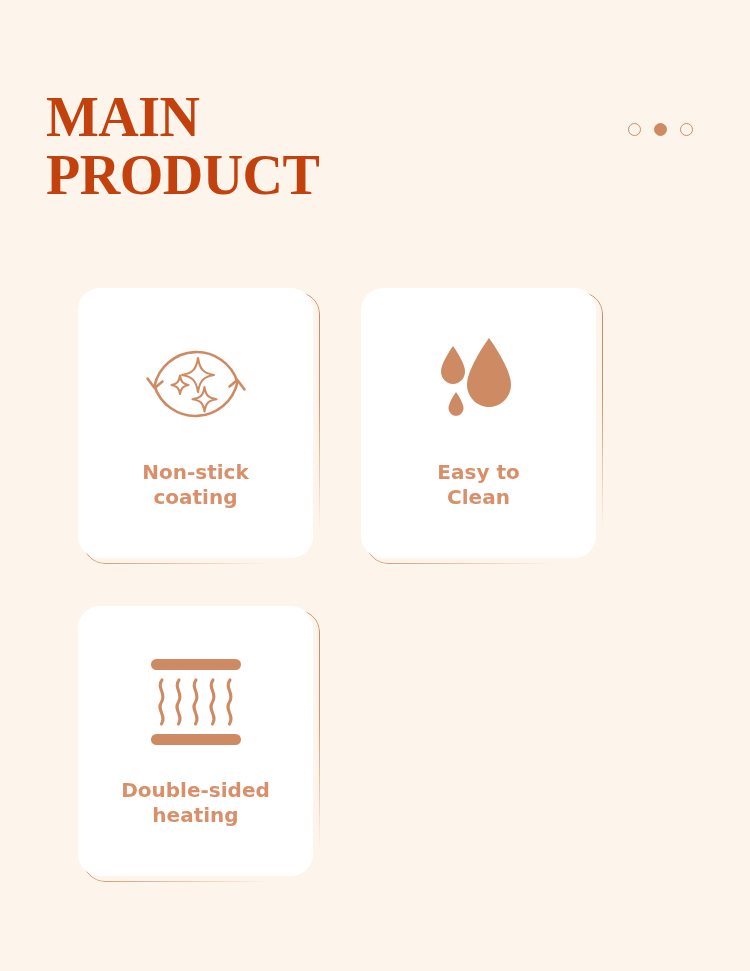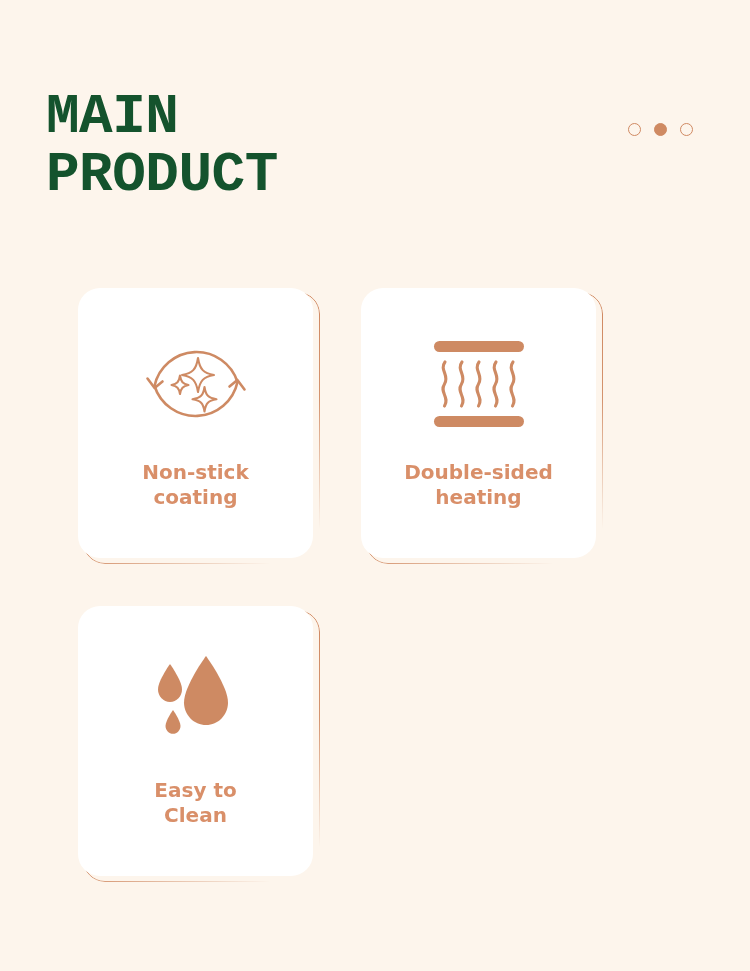--- a/index.html
+++ b/index.html
@@ -25,26 +25,26 @@
 
   
   .header {
     position: absolute;
     left: 46px;
     top: 88px;
     width: 560px;
   }
 
   .page-title {
-    font-family: Liberation Mono, monospace;
+    font-family: Liberation Serif, serif;
     font-weight: 700;
     font-size: 56px;
     line-height: 58px;
     letter-spacing: -0.5px;
-    color: #14532d;
+    color: #c2410c;
     white-space: pre-line;
   }
 
   
   .dots {
     position: absolute;
     right: 57px;
     top: 123px;
     display: flex;
     align-items: center;
@@ -163,20 +163,37 @@
 
             <path d="M56 28 C57.8 39.5 61.5 43.2 72 45 C61.5 46.8 57.8 50.5 56 62 C54.2 50.5 50.5 46.8 40 45 C50.5 43.2 54.2 39.5 56 28 Z" stroke="#CE8A63" stroke-width="2.1" fill="none" stroke-linejoin="round"></path>
 
             <path d="M38 45.5 C39 52 40.8 53.8 46.5 55 C40.8 56.2 39 58 38 64 C37 58 35.2 56.2 29.5 55 C35.2 53.8 37 52 38 45.5 Z" stroke="#CE8A63" stroke-width="2.1" fill="none" stroke-linejoin="round"></path>
 
             <path d="M62.5 57 C63.8 65.5 66.3 68 74.5 69.3 C66.3 70.6 63.8 73.1 62.5 81.5 C61.2 73.1 58.7 70.6 50.5 69.3 C58.7 68 61.2 65.5 62.5 57 Z" stroke="#CE8A63" stroke-width="2.1" fill="none" stroke-linejoin="round"></path>
           </svg>
         </div>
         <div class="card-label">Non-stick
 coating</div>
+      </div>
+    </div>
+
+    <div class="card">
+      <div class="card-body">
+        <div class="card-icon">
+          <svg width="108" height="108" viewBox="0 0 108 108" fill="none">
+
+            <path d="M64 8 C64 8 86 38 86 54.5 C86 67 76.1 77 64 77 C51.9 77 42 67 42 54.5 C42 38 64 8 64 8 Z" fill="#CE8A63"></path>
+
+            <path d="M28 16 C28 16 40 32.5 40 41.5 C40 48.4 34.6 54 28 54 C21.4 54 16 48.4 16 41.5 C16 32.5 28 16 28 16 Z" fill="#CE8A63"></path>
+
+            <path d="M31 62 C31 62 38.5 72.4 38.5 78 C38.5 82.3 35.1 85.8 31 85.8 C26.9 85.8 23.5 82.3 23.5 78 C23.5 72.4 31 62 31 62 Z" fill="#CE8A63"></path>
+          </svg>
+        </div>
+        <div class="card-label">Easy to
+Clean</div>
       </div>
     </div>
 
     <div class="card">
       <div class="card-body">
         <div class="card-icon">
           <svg width="108" height="108" viewBox="0 0 108 108" fill="none">
 
             <rect x="9" y="11" width="90" height="11" rx="5.5" fill="#CE8A63"></rect>
 
@@ -187,32 +204,15 @@
             <path d="M54 32 C48 40 59 45.5 53.5 54 C48 62.5 59 67 53.5 76" stroke="#CE8A63" stroke-width="3.1" fill="none" stroke-linecap="round"></path>
             <path d="M71 32 C65 40 76 45.5 70.5 54 C65 62.5 76 67 70.5 76" stroke="#CE8A63" stroke-width="3.1" fill="none" stroke-linecap="round"></path>
             <path d="M88 32 C82 40 93 45.5 87.5 54 C82 62.5 93 67 87.5 76" stroke="#CE8A63" stroke-width="3.1" fill="none" stroke-linecap="round"></path>
           </svg>
         </div>
         <div class="card-label">Double-sided
 heating</div>
       </div>
     </div>
 
-    <div class="card">
-      <div class="card-body">
-        <div class="card-icon">
-          <svg width="108" height="108" viewBox="0 0 108 108" fill="none">
-
-            <path d="M64 8 C64 8 86 38 86 54.5 C86 67 76.1 77 64 77 C51.9 77 42 67 42 54.5 C42 38 64 8 64 8 Z" fill="#CE8A63"></path>
-
-            <path d="M28 16 C28 16 40 32.5 40 41.5 C40 48.4 34.6 54 28 54 C21.4 54 16 48.4 16 41.5 C16 32.5 28 16 28 16 Z" fill="#CE8A63"></path>
-
-            <path d="M31 62 C31 62 38.5 72.4 38.5 78 C38.5 82.3 35.1 85.8 31 85.8 C26.9 85.8 23.5 82.3 23.5 78 C23.5 72.4 31 62 31 62 Z" fill="#CE8A63"></path>
-          </svg>
-        </div>
-        <div class="card-label">Easy to
-Clean</div>
-      </div>
-    </div>
-
 
   </div>
 </div>
 
 </body></html>

